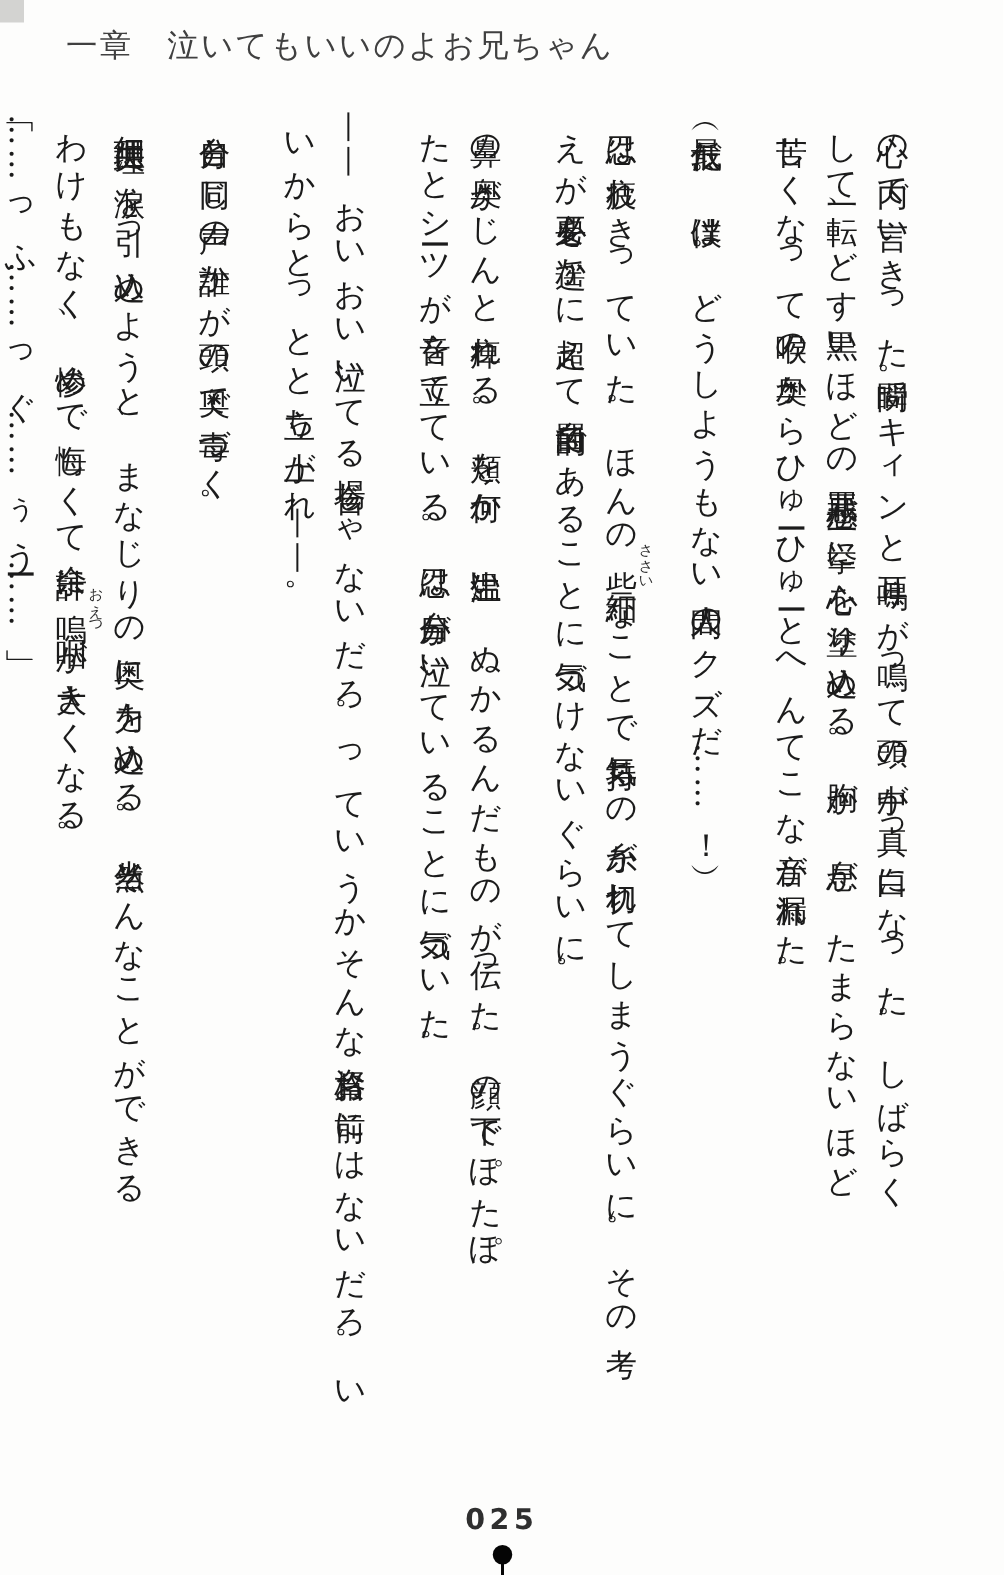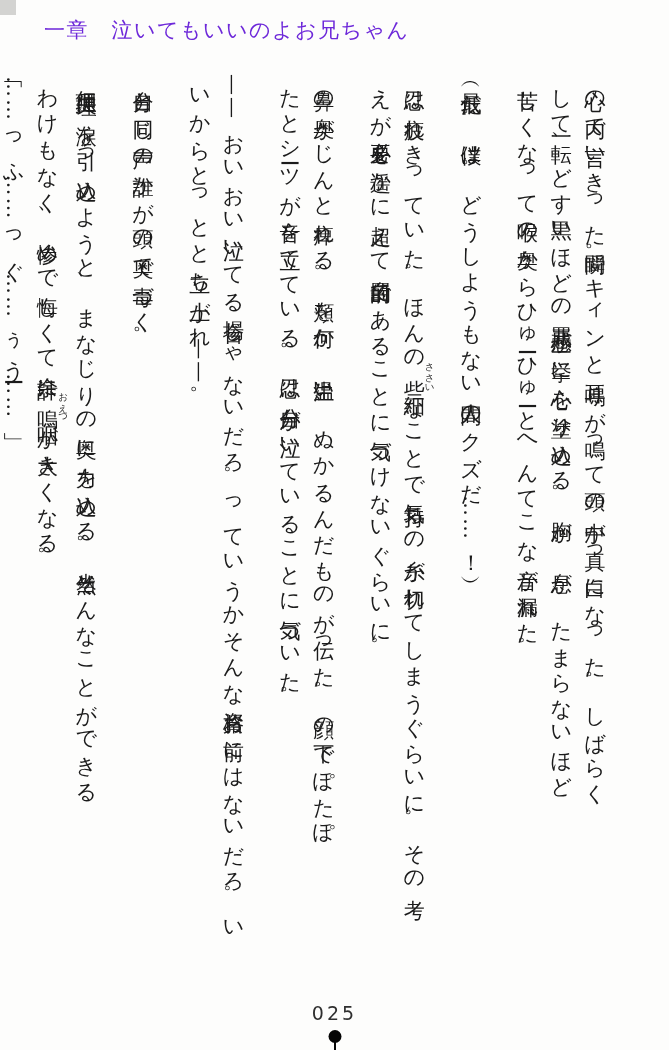--- a/index.html
+++ b/index.html
@@ -21,21 +21,21 @@
     left: 0;
     width: 16px;
     height: 15px;
     background: #d3d3d1;
   }
   .chapter-header {
     position: absolute;
     top: 16px;
     left: 44px;
     font-size: 21px;
-    color: #6d28d9;
+    color: #404040;
     letter-spacing: 1.5px;
     white-space: nowrap;
   }
   .body-text {
     position: absolute;
     top: 74px;
     left: 26px;
     width: 608px;
     height: 952px;
     writing-mode: vertical-rl;
@@ -61,21 +61,21 @@
     color: #2a2a2a;
   }
   .page-number {
     position: absolute;
     top: 1002px;
     left: 0;
     width: 669px;
     text-align: center;
     font-family: "DejaVu Sans", sans-serif;
     font-size: 19px;
-    font-weight: 400;
+    font-weight: 700;
     color: #2f2f2f;
     letter-spacing: 3px;
   }
   .pin-dot {
     position: absolute;
     top: 1030px;
     left: 50%;
     transform: translateX(-50%);
     width: 13px;
     height: 13px;

